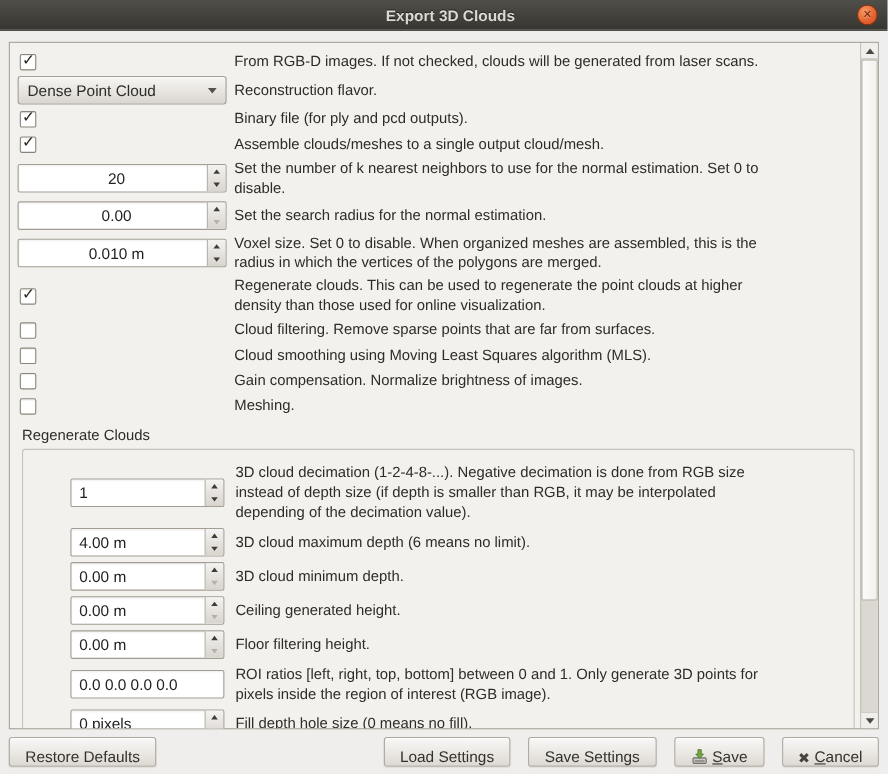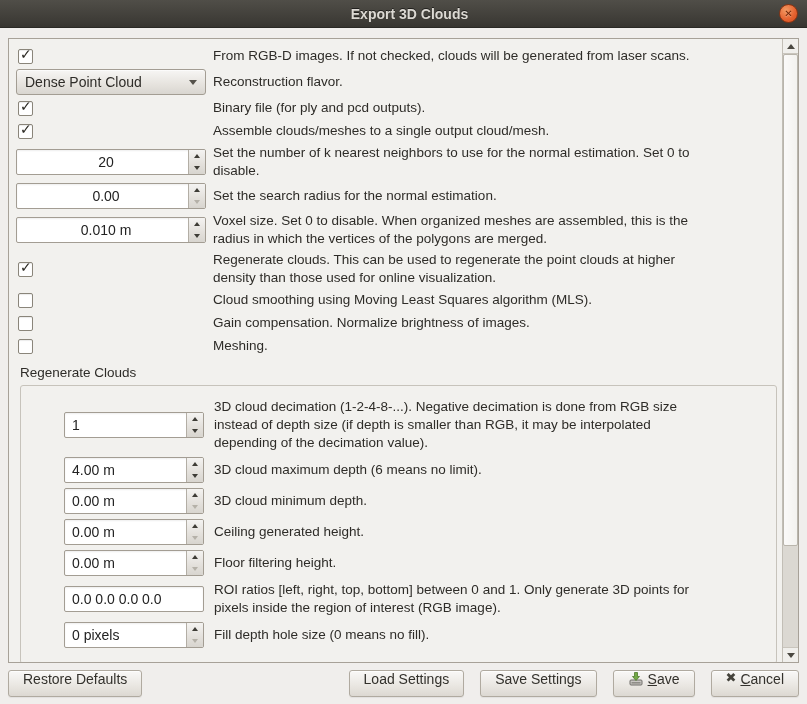--- a/index.html
+++ b/index.html
@@ -147,21 +147,21 @@
 
   
   .btnbar {
     position:absolute; left:8px; right:8px; top:670px; height:27px;
     display:flex; align-items:center;
   }
   .btn {
     height:27px; padding:0 14px;
     background:linear-gradient(#f9f8f7,#e9e6e1 60%,#dcd8d2);
     border:1px solid #b0aaa0; border-radius:3px;
-    display:flex; align-items:flex-start; justify-content:center; gap:4px;
+    display:flex; align-items:flex-end; justify-content:center; gap:4px;
     font-size:14px; color:#33312c; cursor:default;
     box-shadow:0 1px 1px rgba(0,0,0,.06), inset 0 1px 0 rgba(255,255,255,.7);
   }
   .btn + .btn { margin-left:16px; }
   .spacer { flex:1; }
   .btn .xicon { font-size:13px; font-weight:bold; color:#45433c; line-height:1; }
   .btn u { text-decoration:underline; }
   .save-svg { width:16px; height:16px; display:block; }
 </style>
 </head>
@@ -254,20 +254,26 @@
               <span class="mark">✓</span>
             </span>
           </div>
           <div class="lab">Regenerate clouds. This can be used to regenerate the point clouds at higher
 density than those used for online visualization.</div>
         </div>
         <div class="row cbrow">
           <div class="wcol">
             <span class="cb"></span>
           </div>
+          <div class="lab">Cloud filtering. Remove sparse points that are far from surfaces.</div>
+        </div>
+        <div class="row cbrow">
+          <div class="wcol">
+            <span class="cb"></span>
+          </div>
           <div class="lab">Cloud smoothing using Moving Least Squares algorithm (MLS).</div>
         </div>
         <div class="row cbrow">
           <div class="wcol">
             <span class="cb"></span>
           </div>
           <div class="lab">Gain compensation. Normalize brightness of images.</div>
         </div>
         <div class="row cbrow">
           <div class="wcol">

